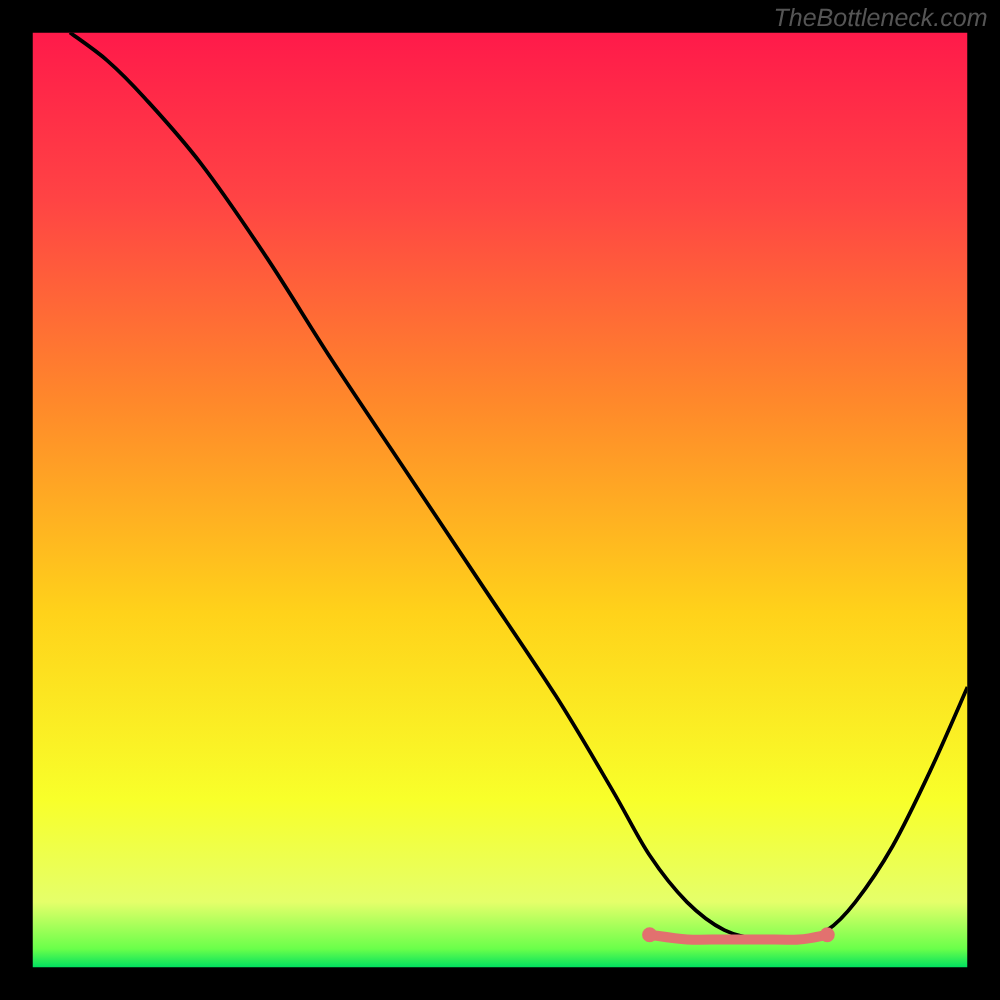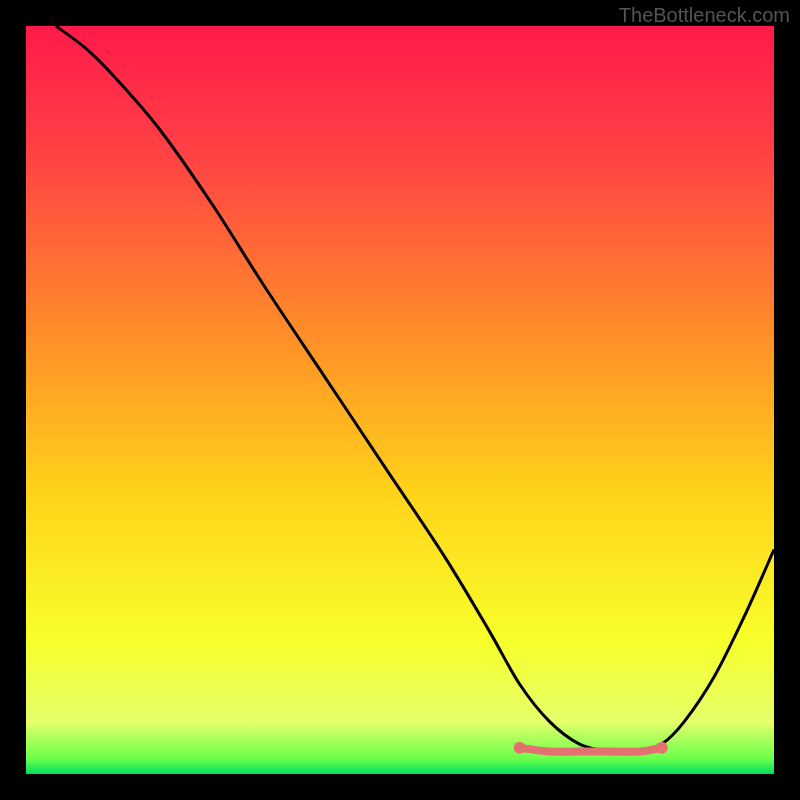--- a/index.html
+++ b/index.html
@@ -11,20 +11,21 @@
     font-family: Arial, sans-serif;
   }
   .watermark {
     position: absolute;
     top: 4px;
     right: 10px;
     color: #555;
     font-size: 20px;
     font-weight: 500;
     z-index: 10;
+    font-style: italic;
   }
   .plot-area {
     position: absolute;
     left: 26px;
     top: 26px;
     width: 748px;
     height: 748px;
   }
   .gradient-bg {
     position: absolute;

